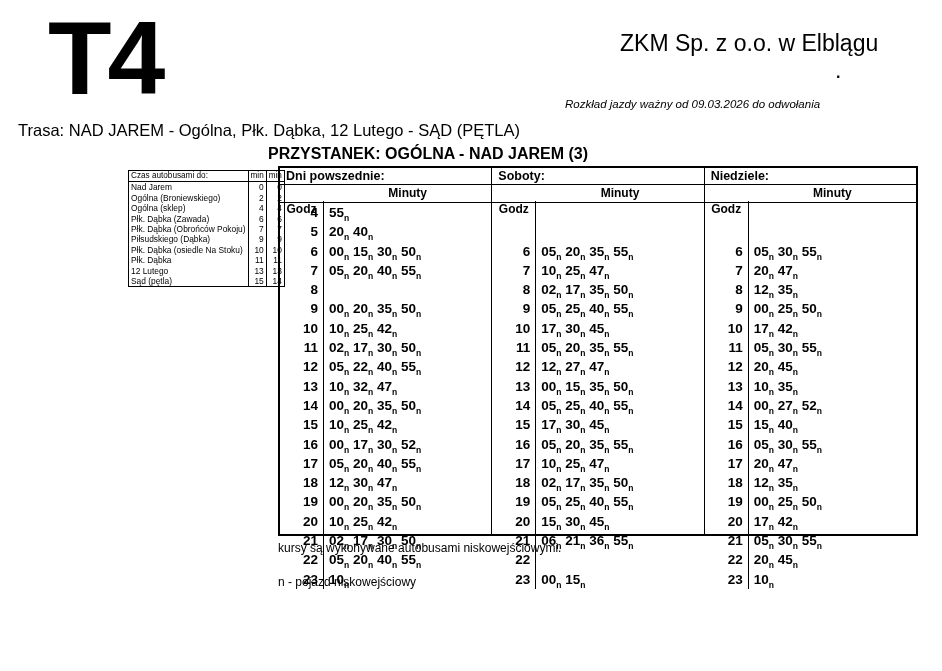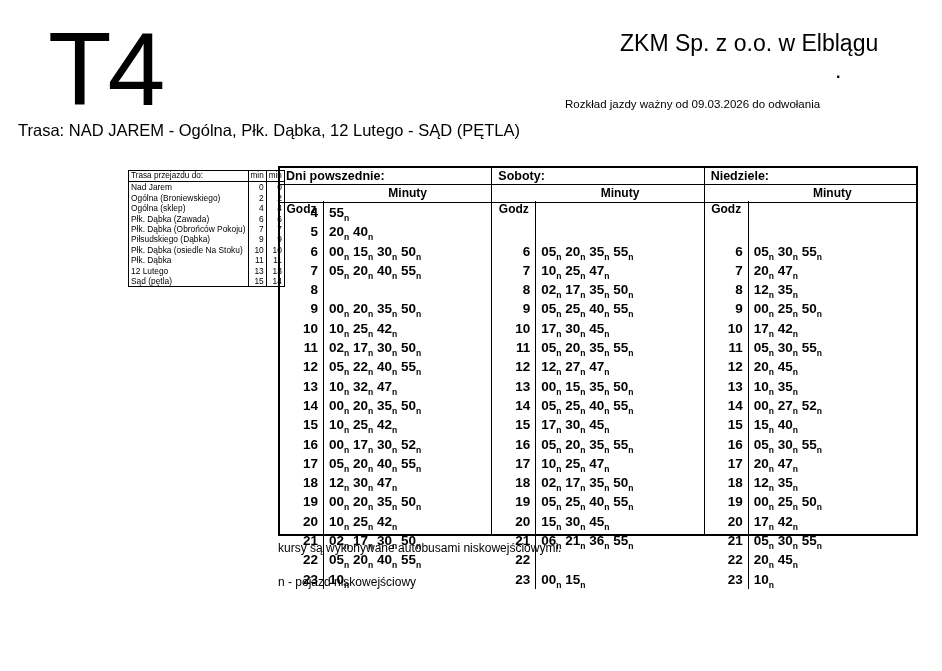--- a/index.html
+++ b/index.html
@@ -8,36 +8,37 @@
     background:#ffffff;
     font-family:"Liberation Sans", sans-serif;
     color:#000;
     position:relative;
     overflow:hidden;
   }
   .page{position:relative;width:942px;height:671px;}
 
   
   .route-number{
-    position:absolute;left:48px;top:17px;
-    font-size:104px;font-weight:normal;line-height:1;
+    position:absolute;left:48px;top:6px;
+    font-size:104px;font-weight:bold;line-height:1;
     letter-spacing:-4px;
     font-family:"Liberation Sans", sans-serif;
   }
   .operator-name{
     position:absolute;left:620px;top:30px;
     font-size:23px;
   }
   .dot-mark{
     position:absolute;left:836px;top:64px;
     font-size:16px;font-weight:bold;
   }
   .valid-from{
     position:absolute;left:565px;top:98px;
     font-size:11.5px;
+    font-style:italic;
   }
   .route-line{
     position:absolute;left:18px;top:121px;
     font-size:16.5px;
   }
   .route-line .lbl{font-weight:normal;}
   .stop-line{
     position:absolute;left:268px;top:145px;
     font-size:16px;font-weight:bold;
   }
@@ -139,25 +140,26 @@
   <div class="route-number">T4</div>
   <div class="operator-name">ZKM Sp. z o.o. w Elblągu</div>
   <div class="dot-mark">.</div>
   <div class="valid-from">Rozkład jazdy ważny od 09.03.2026 do odwołania</div>
 
   <div class="route-line">
     <span class="lbl">Trasa:</span>
     <span>NAD JAREM  -  Ogólna,  Płk. Dąbka,  12 Lutego  -  SĄD (PĘTLA)</span>
   </div>
 
+  <div class="stop-line">PRZYSTANEK: OGÓLNA - NAD JAREM   (3)</div>
 
   <table class="travel">
     <tbody id="travel-body">
       <tr class="head">
-        <td class="name">Trasa przejazdu do:</td>
+        <td class="name">Czas autobusami do:</td>
         <td class="num">min</td>
         <td class="num">min</td>
       </tr>
     <tr>
           <td class="name">Nad Jarem</td>
           <td class="num">0</td>
           <td class="num">0</td>
         </tr>
         <tr>
           <td class="name">Ogólna (Broniewskiego)</td>

